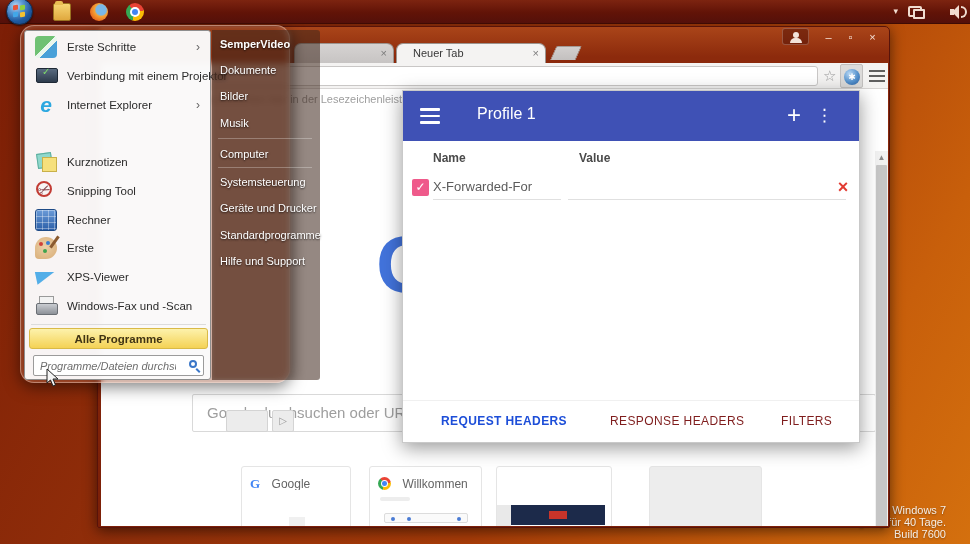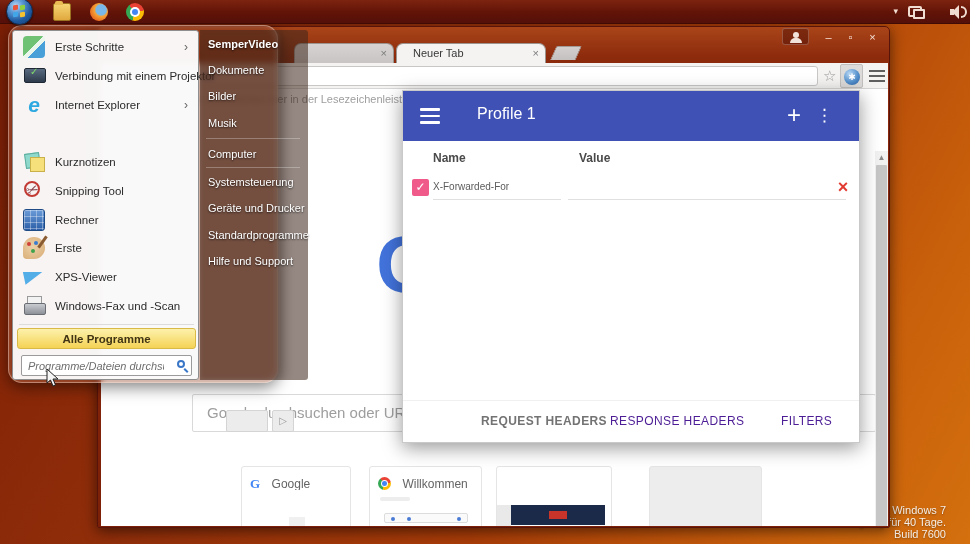--- a/index.html
+++ b/index.html
@@ -107,30 +107,30 @@
   #ph-burger i{position:absolute;left:0;width:20px;height:2.5px;background:#fff;border-radius:1px;}
   #ph-burger i:nth-child(1){top:0;} #ph-burger i:nth-child(2){top:6.5px;} #ph-burger i:nth-child(3){top:13px;}
   #ph-title{position:absolute;left:50px;top:14px;font-size:16px;color:#fff;margin-left:24px;}
   #ph-add{position:absolute;right:58px;top:10px;font-size:24px;font-weight:300;color:#fff;line-height:28px;}
   #ph-kebab{position:absolute;right:26px;top:13px;font-size:17px;color:#fff;line-height:24px;}
   .col-head{position:absolute;top:60px;font-size:12px;font-weight:bold;color:#4a4a4a;}
   #col-name{left:30px;} #col-value{left:176px;}
   #hdr-row{position:absolute;left:0;top:85px;width:100%;height:28px;}
   #hdr-check{position:absolute;left:9px;top:3px;width:17px;height:17px;background:#ef5a8b;border-radius:2px;
     color:#fff;font-size:12px;line-height:17px;text-align:center;}
-  #hdr-name{position:absolute;left:30px;top:0;width:128px;height:24px;font-size:10px;color:#5c5c5c;border-bottom:1px solid #e0e0e0;line-height:22px;}
+  #hdr-name{position:absolute;left:30px;top:0;width:128px;height:24px;font-size:13px;color:#5c5c5c;border-bottom:1px solid #e0e0e0;line-height:22px;}
   #hdr-value{position:absolute;left:165px;top:0;width:278px;height:24px;border-bottom:1px solid #e0e0e0;}
   #hdr-del{position:absolute;right:6px;top:0;width:20px;height:22px;color:#e23b32;font-size:18px;font-weight:bold;line-height:22px;text-align:center;}
   #popup-footer{position:absolute;left:0;bottom:0;width:100%;height:42px;border-top:1px solid #f0f0f0;}
-  .ptab{position:absolute;top:13px;font-size:12px;letter-spacing:.4px;color:#4c1d95;}
-  .ptab.active{color:#737373;font-weight:bold;margin-left:40px;}
+  .ptab{position:absolute;top:13px;font-size:12px;letter-spacing:.4px;color:#7f1d1d;}
+  .ptab.active{color:#1d4ed8;font-weight:bold;}
   #ptab-0{left:38px;} #ptab-1{left:207px;} #ptab-2{left:378px;}
 
   
-  #start-menu{position:absolute;left:8px;top:25px;width:270px;height:358px;z-index:40;
+  #start-menu{position:absolute;left:20px;top:25px;width:270px;height:358px;z-index:40;
     background:rgba(140,58,28,.40);border:1px solid rgba(255,240,230,.45);border-radius:14px;
     box-shadow:0 4px 16px rgba(0,0,0,.5), inset 0 0 6px rgba(255,255,255,.25);backdrop-filter:blur(3px);}
   #sm-left{position:absolute;left:3px;top:4px;width:187px;height:350px;background:rgba(252,252,252,.97);
     border:1px solid #8e8e8e;border-radius:3px;}
   .sm-item{position:absolute;left:2px;width:181px;height:29px;cursor:default;}
   .sm-label{position:absolute;left:40px;top:0;height:29px;line-height:29px;font-size:11.5px;color:#2b2b2b;white-space:nowrap;}
   .sm-arrow{position:absolute;right:8px;top:0;height:29px;line-height:29px;font-size:12px;color:#666;}
   .sm-ico{position:absolute;left:8px;top:3px;width:22px;height:22px;}
   .i-erste{background:linear-gradient(135deg,#6fc173 0 46%,#eaf6ec 46% 60%,#49a0d8 60%);border-radius:4px;}
   .i-proj{background:#44516200;}

